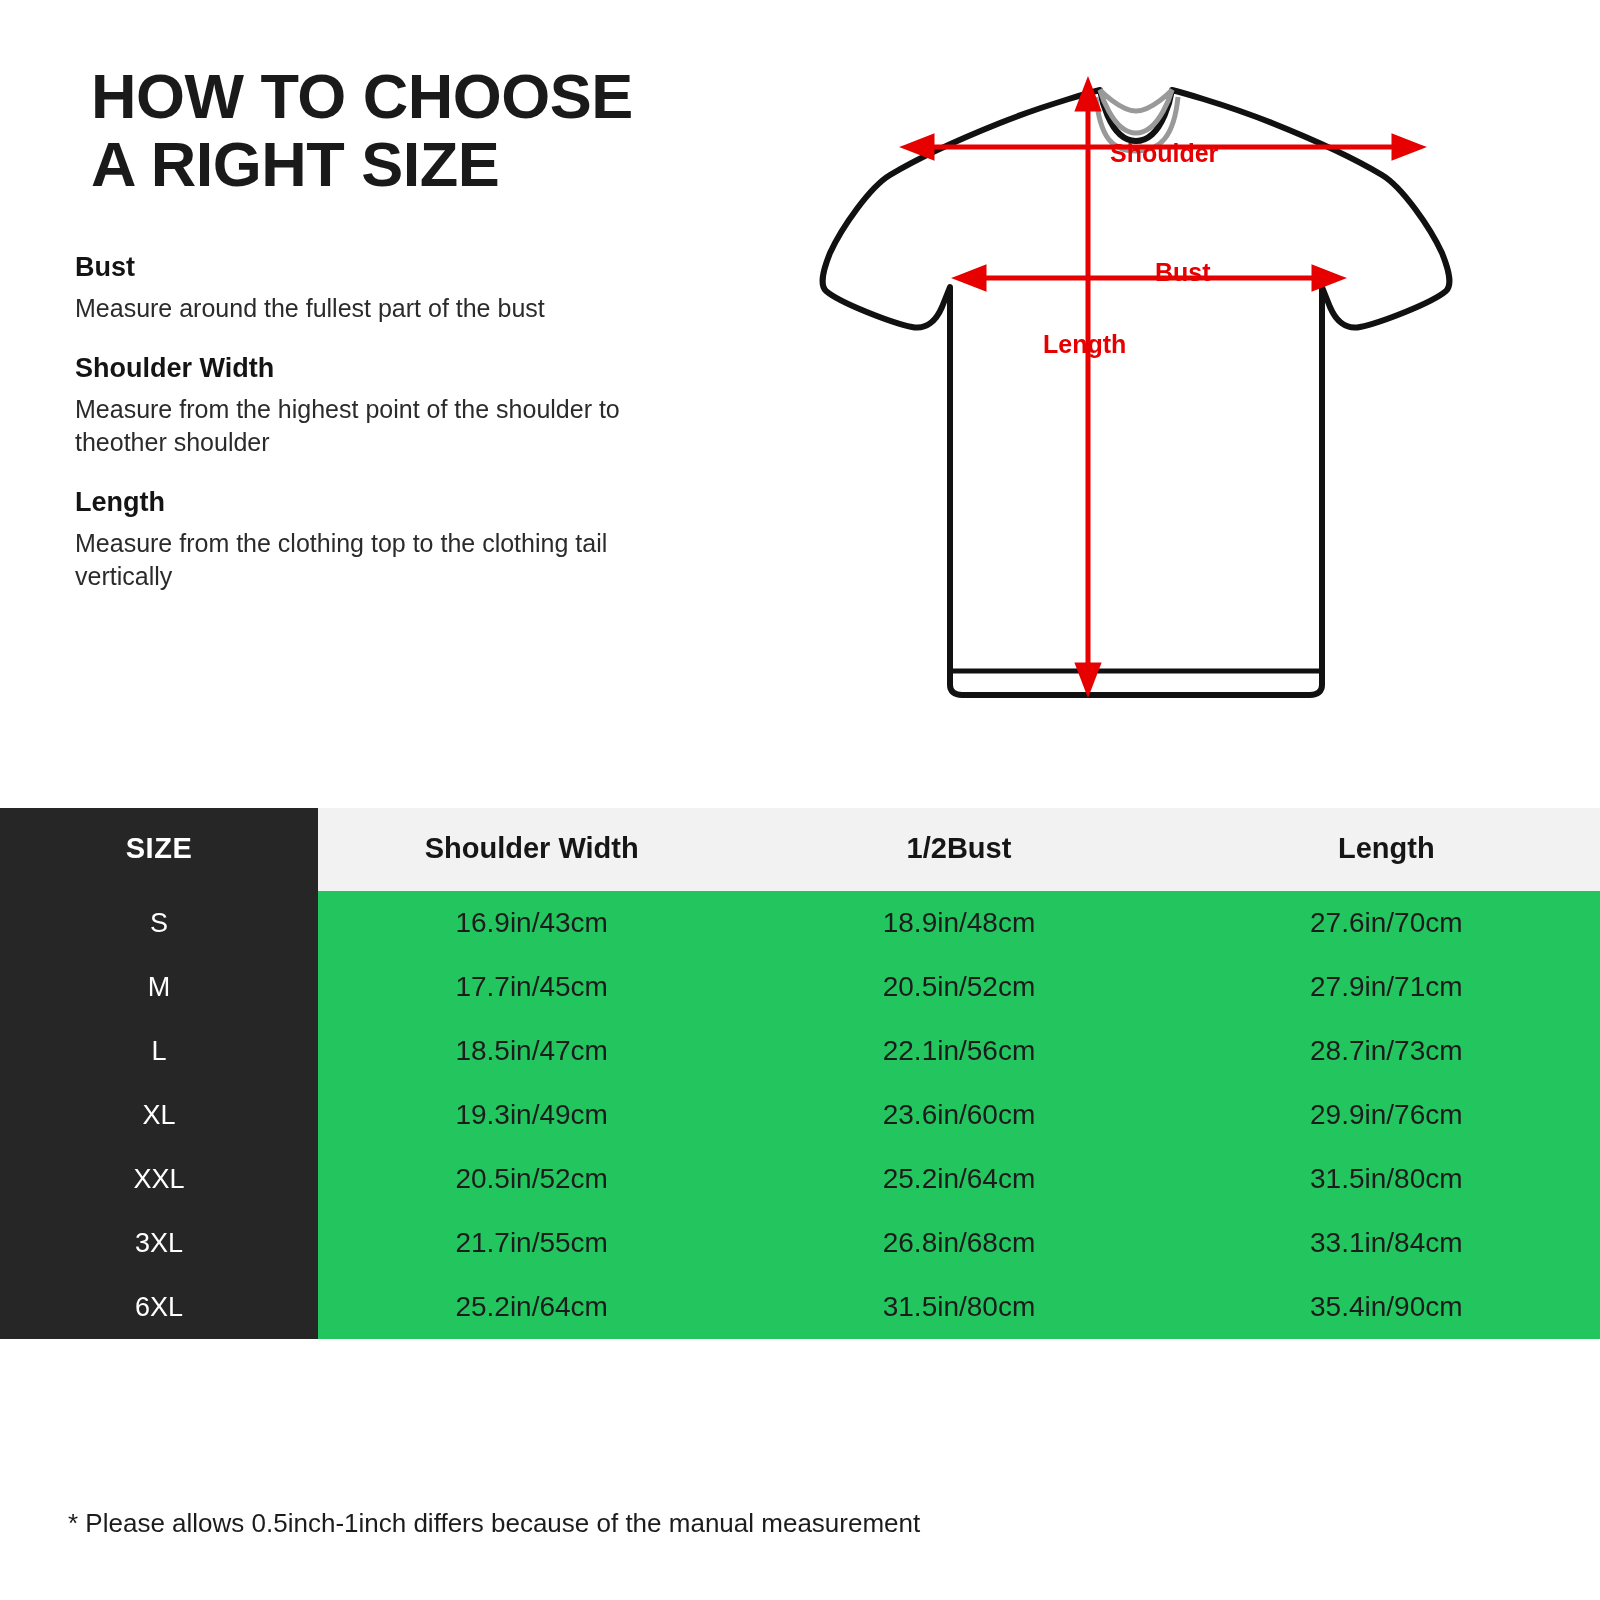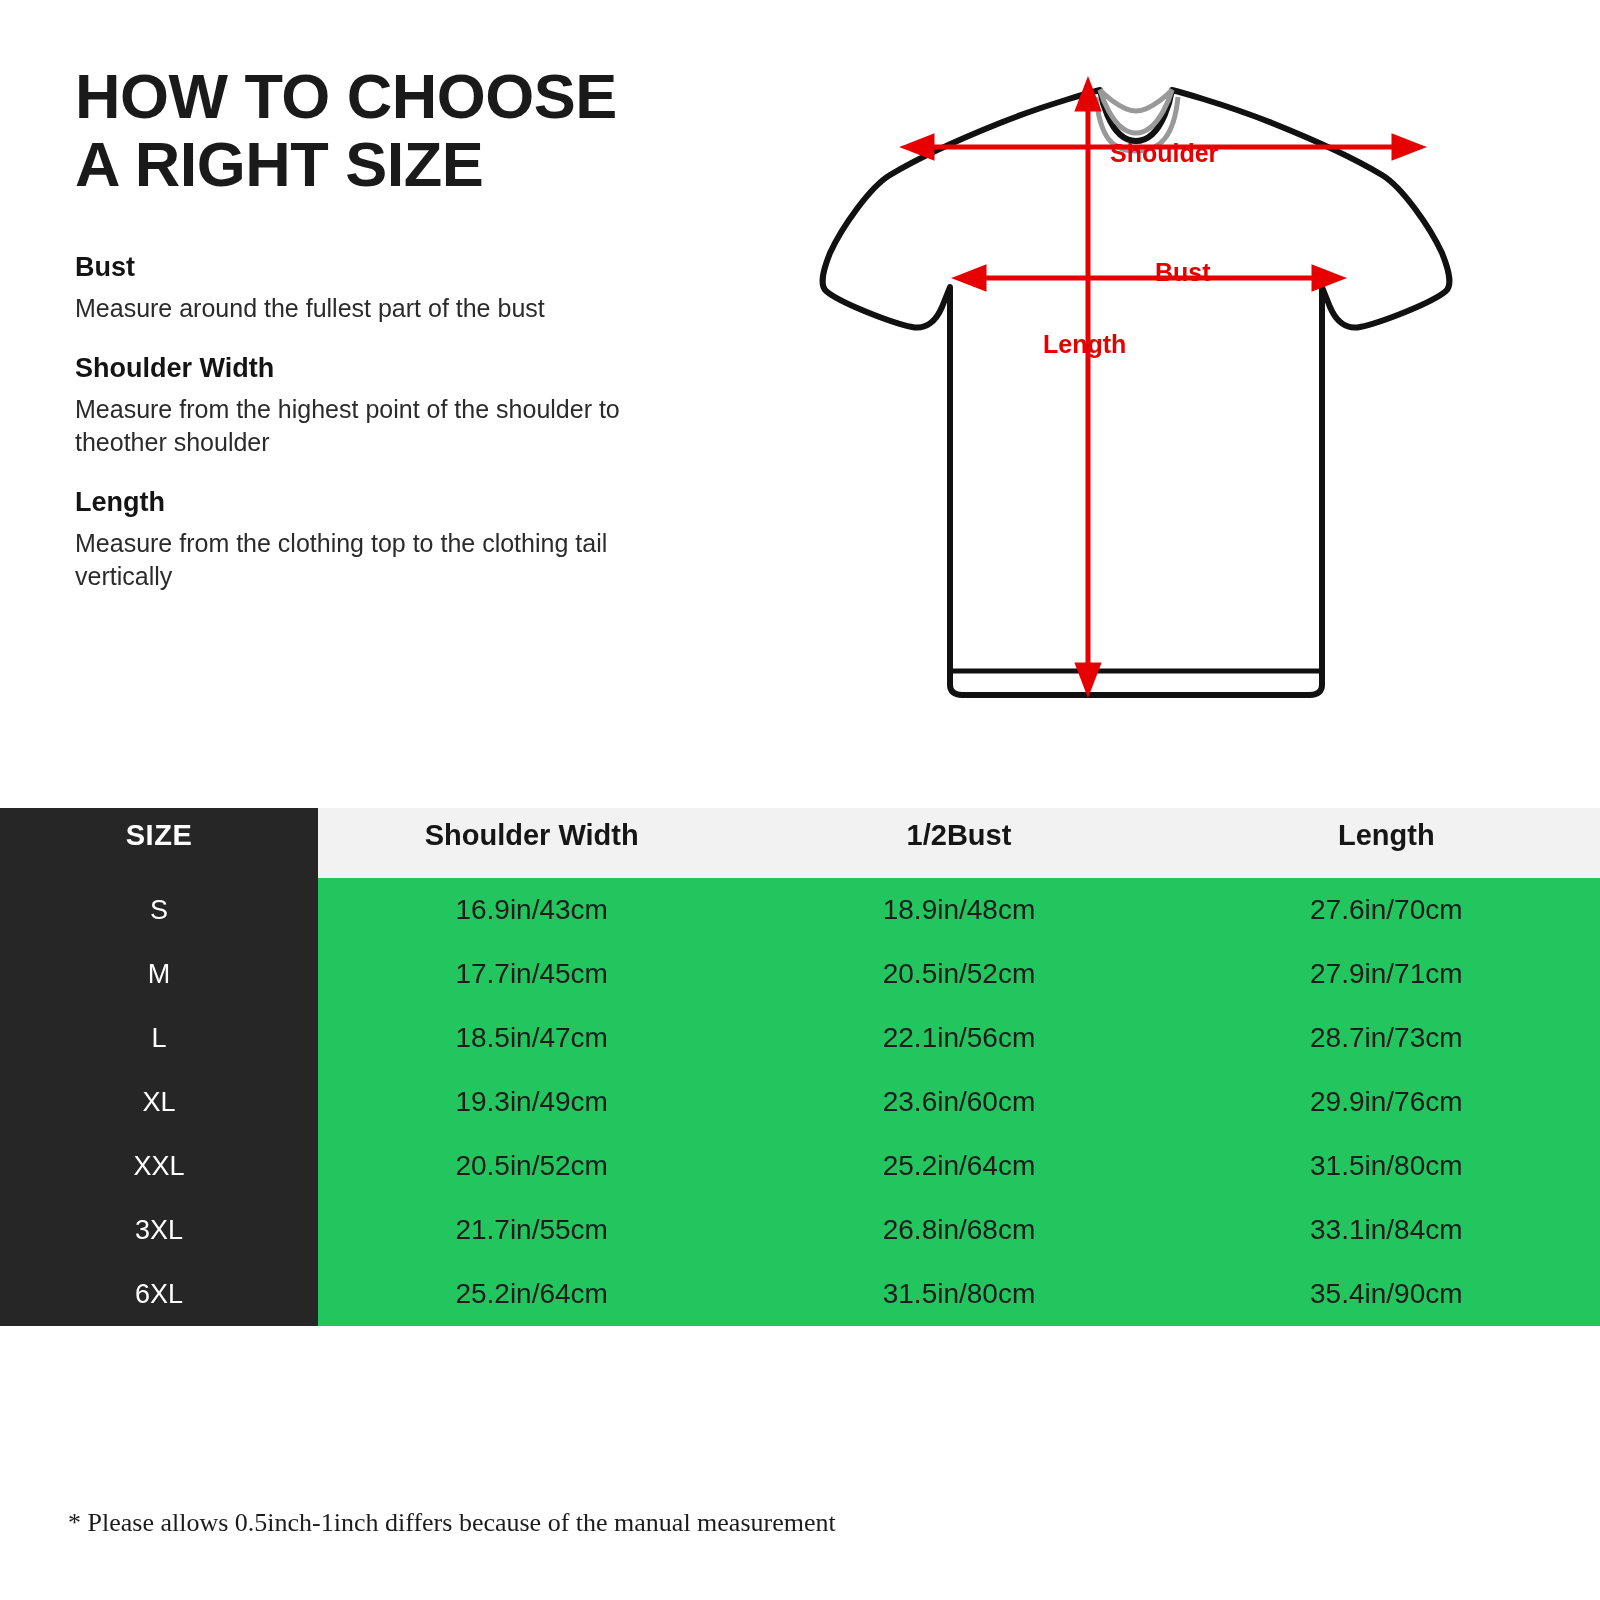--- a/index.html
+++ b/index.html
@@ -23,20 +23,21 @@
     left: 75px;
     top: 62px;
     width: 700px;
   }
   .title {
     font-size: 63px;
     font-weight: 800;
     line-height: 1.08;
     letter-spacing: -0.5px;
     color: #1a1a1a;
+    margin-left: 16px;
   }
   .title .line2 { display: block; }
 
   .defs { margin-top: 54px; }
   .def { margin-bottom: 28px; }
   .def-term {
     font-size: 27px;
     font-weight: 700;
     color: #141414;
     margin-bottom: 9px;
@@ -79,21 +80,21 @@
     width: 1600px;
     border-collapse: collapse;
     table-layout: fixed;
   }
   col.c-size { width: 318px; }
   col.c-data { width: 427.333px; }
 
   thead th {
     font-size: 29px;
     font-weight: 700;
-    padding: 11px 0 26px 0;
+    padding: 24px 0 26px 0;
     text-align: center;
   }
   thead th.size-head {
     background: #262626;
     color: #ffffff;
     letter-spacing: 0.5px;
   }
   thead th.data-head {
     background: #f2f2f2;
     color: #161616;
@@ -112,21 +113,20 @@
   tbody td.data-cell {
     background: #22c55e;
   }
 
   .footnote {
     position: absolute;
     left: 68px;
     top: 1508px;
     font-size: 26px;
     color: #1c1c1c;
-    font-family: Liberation Serif, serif;
   }
 </style>
 </head>
 <body>
 
 <div class="page">
 
   <div class="info">
     <h1 class="title">
       <span>HOW TO CHOOSE</span>

